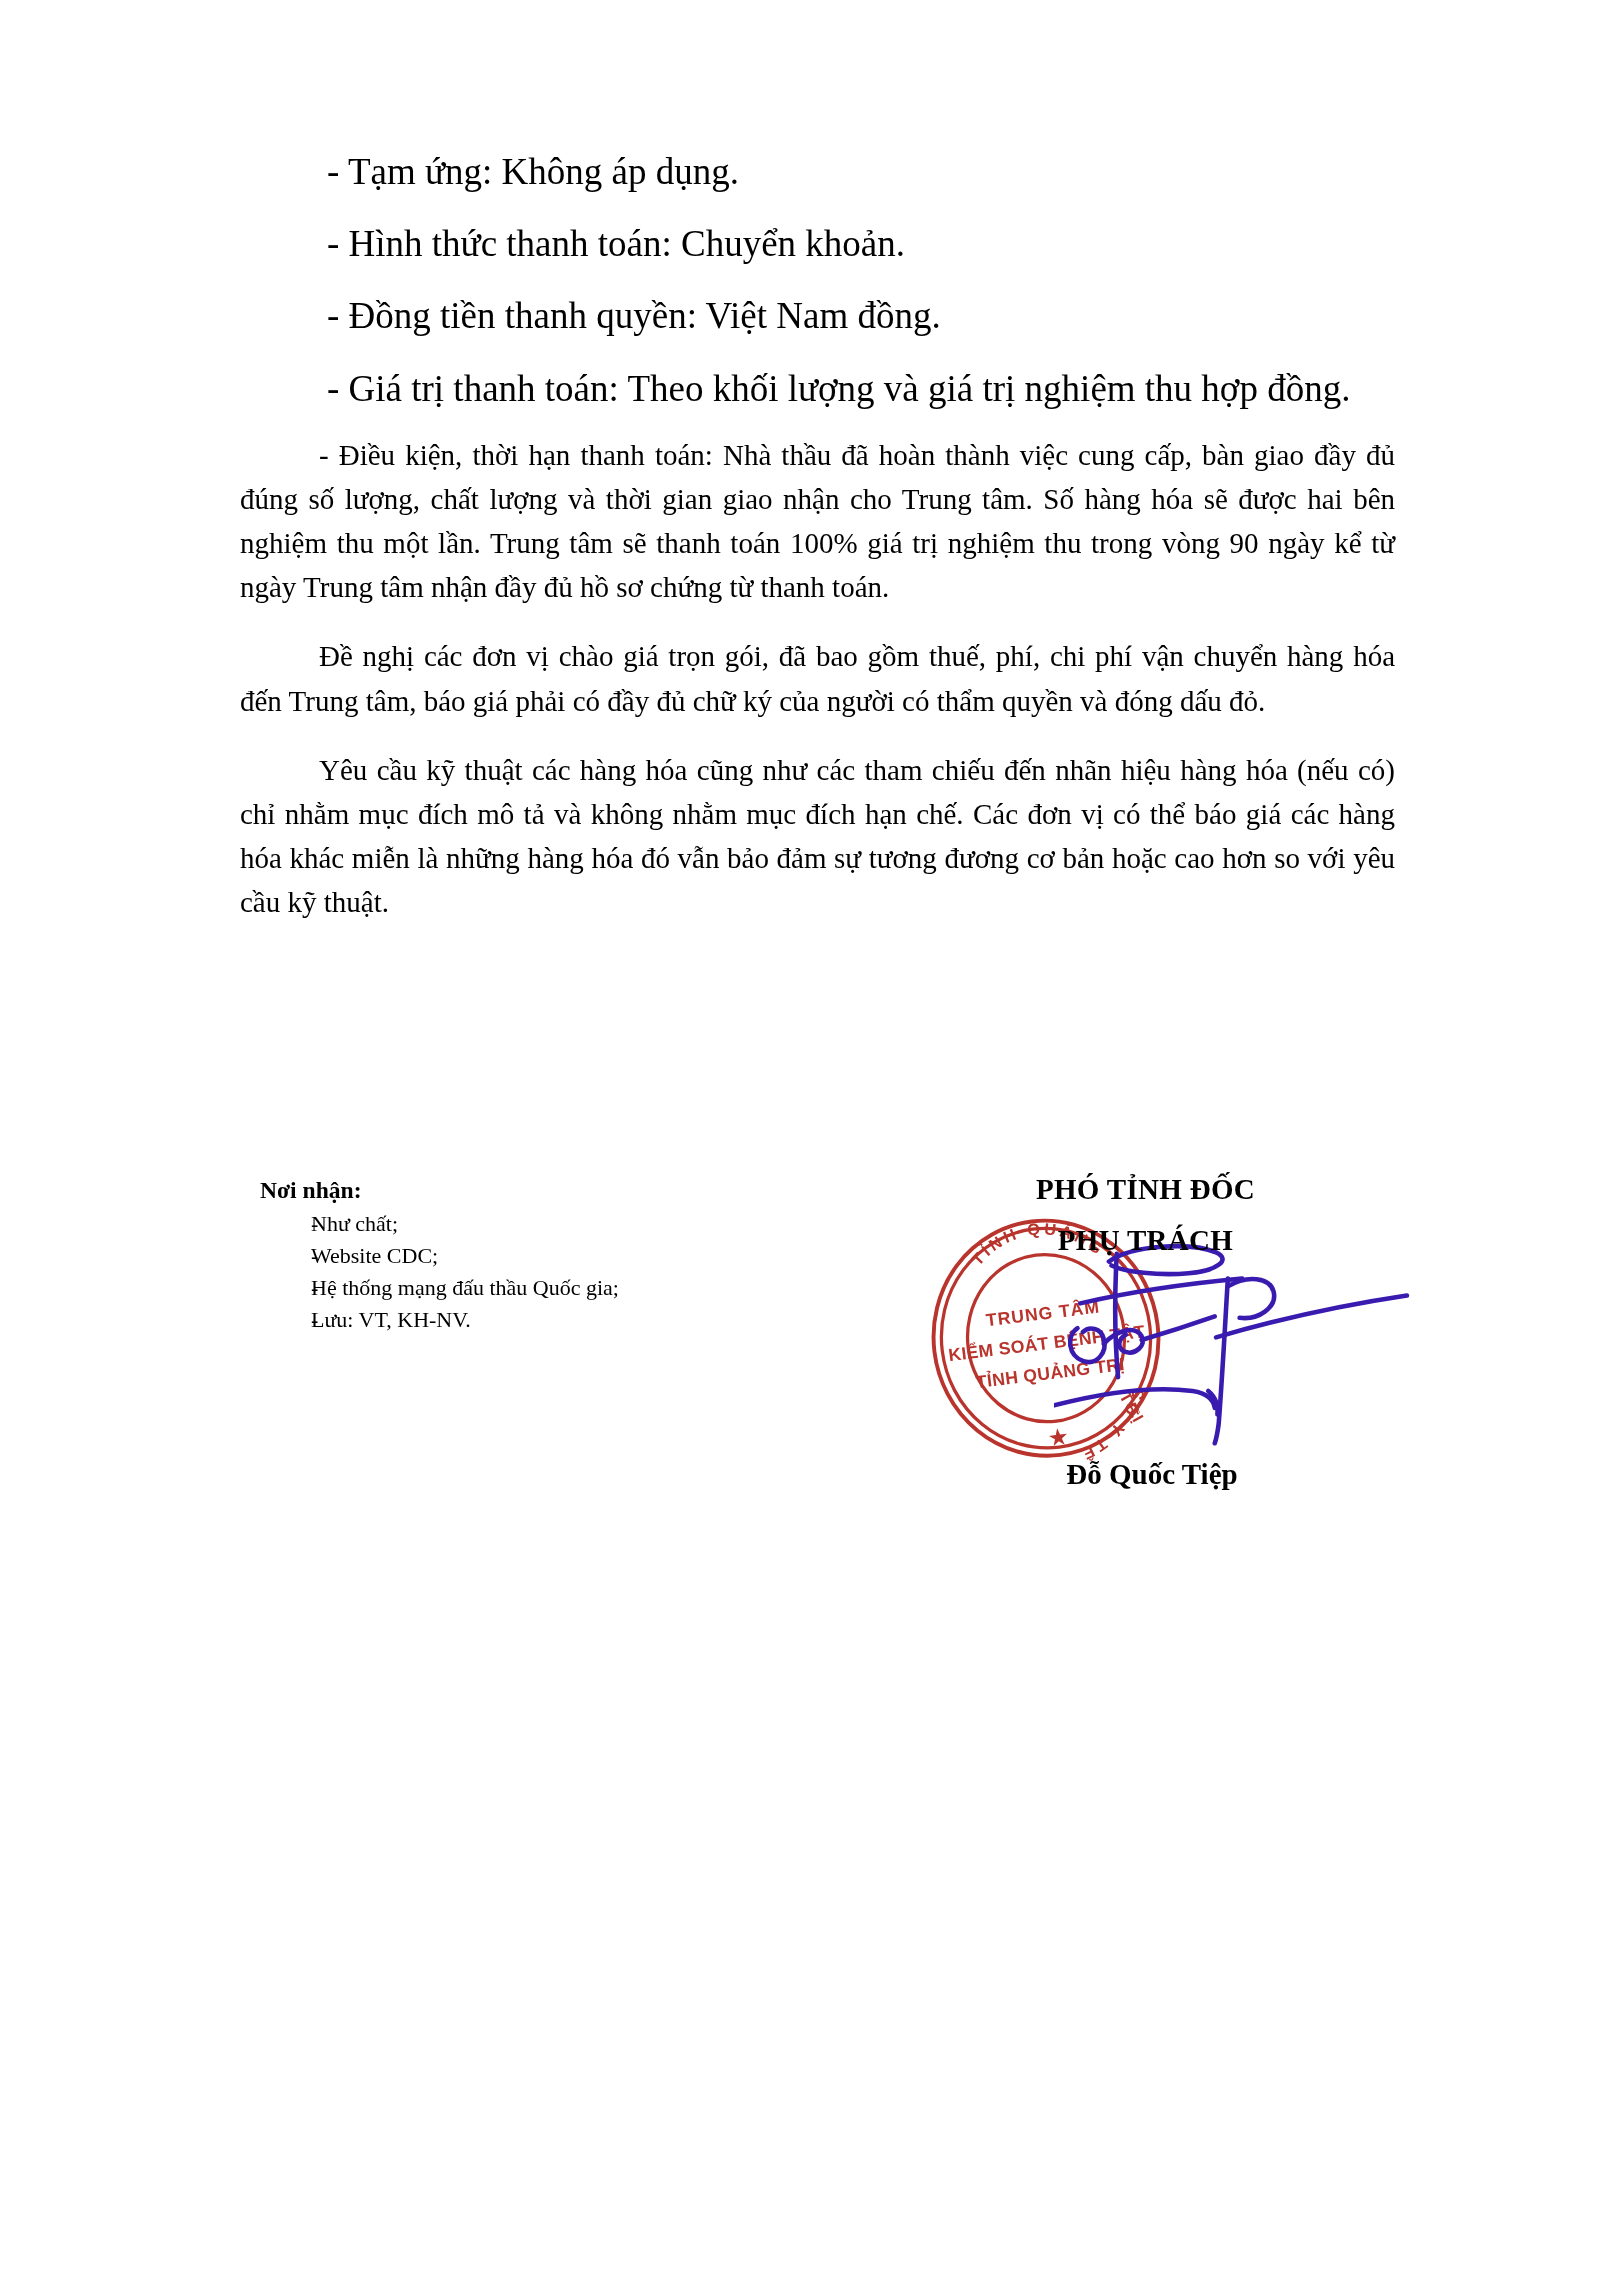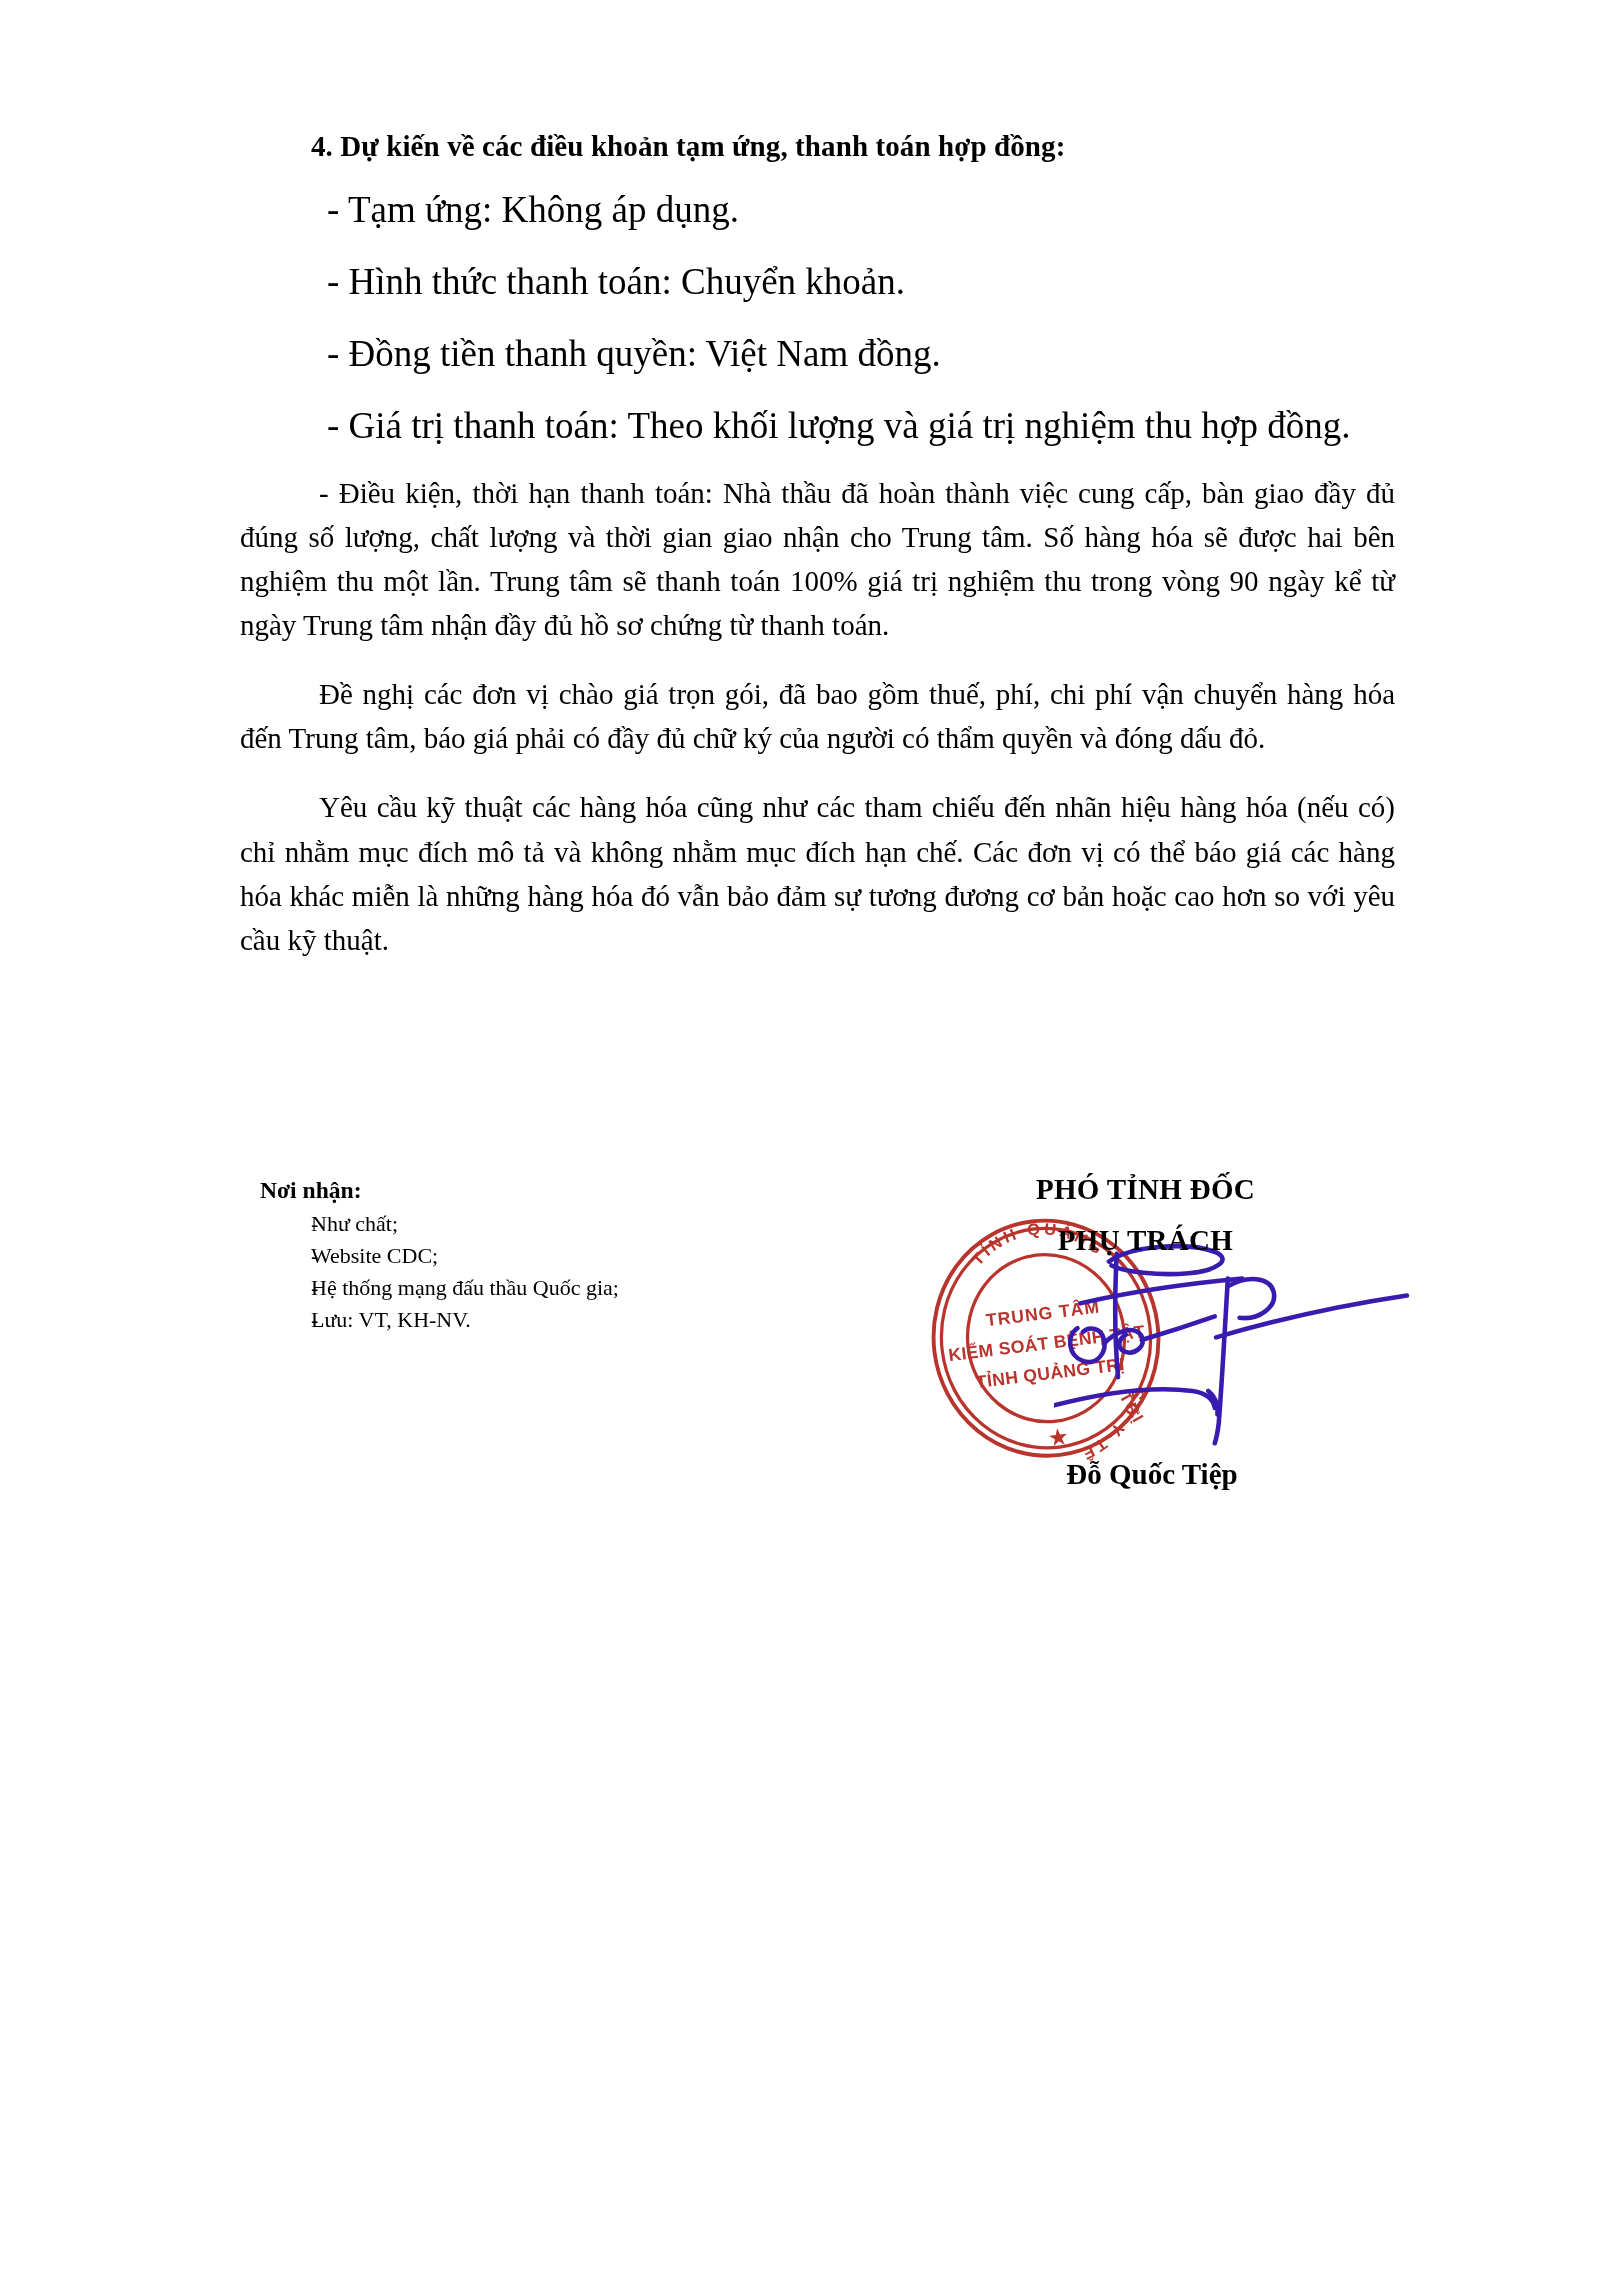--- a/index.html
+++ b/index.html
@@ -158,21 +158,20 @@
   }
   .ink svg { width: 100%; height: 100%; display: block; }
 </style>
 </head>
 <body>
 
 <div class="page">
 
   <div class="content">
 
-    <p class="section-heading">4. Dự kiến về các điều khoản tạm ứng, thanh toán hợp đồng:</p>
 
     <p class="term-line">- Tạm ứng: Không áp dụng.</p>
 
     <p class="term-line">- Hình thức thanh toán: Chuyển khoản.</p>
 
     <p class="term-line">- Đồng tiền thanh quyền: Việt Nam đồng.</p>
 
     <p class="term-line">- Giá trị thanh toán: Theo khối lượng và giá trị nghiệm thu hợp đồng.</p>
 
     <p class="body-para">- Điều kiện, thời hạn thanh toán: Nhà thầu đã hoàn thành việc cung cấp, bàn giao đầy đủ đúng số lượng, chất lượng và thời gian giao nhận cho Trung tâm. Số hàng hóa sẽ được hai bên nghiệm thu một lần. Trung tâm sẽ thanh toán 100% giá trị nghiệm thu trong vòng 90 ngày kể từ ngày Trung tâm nhận đầy đủ hồ sơ chứng từ thanh toán.</p>

